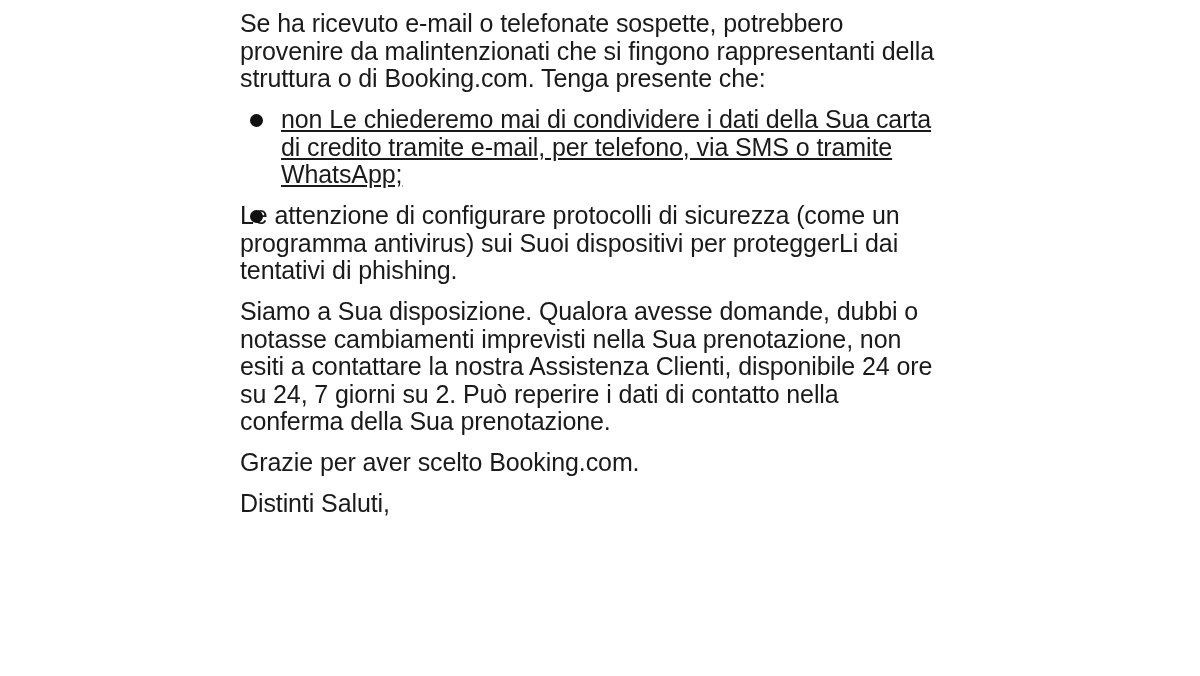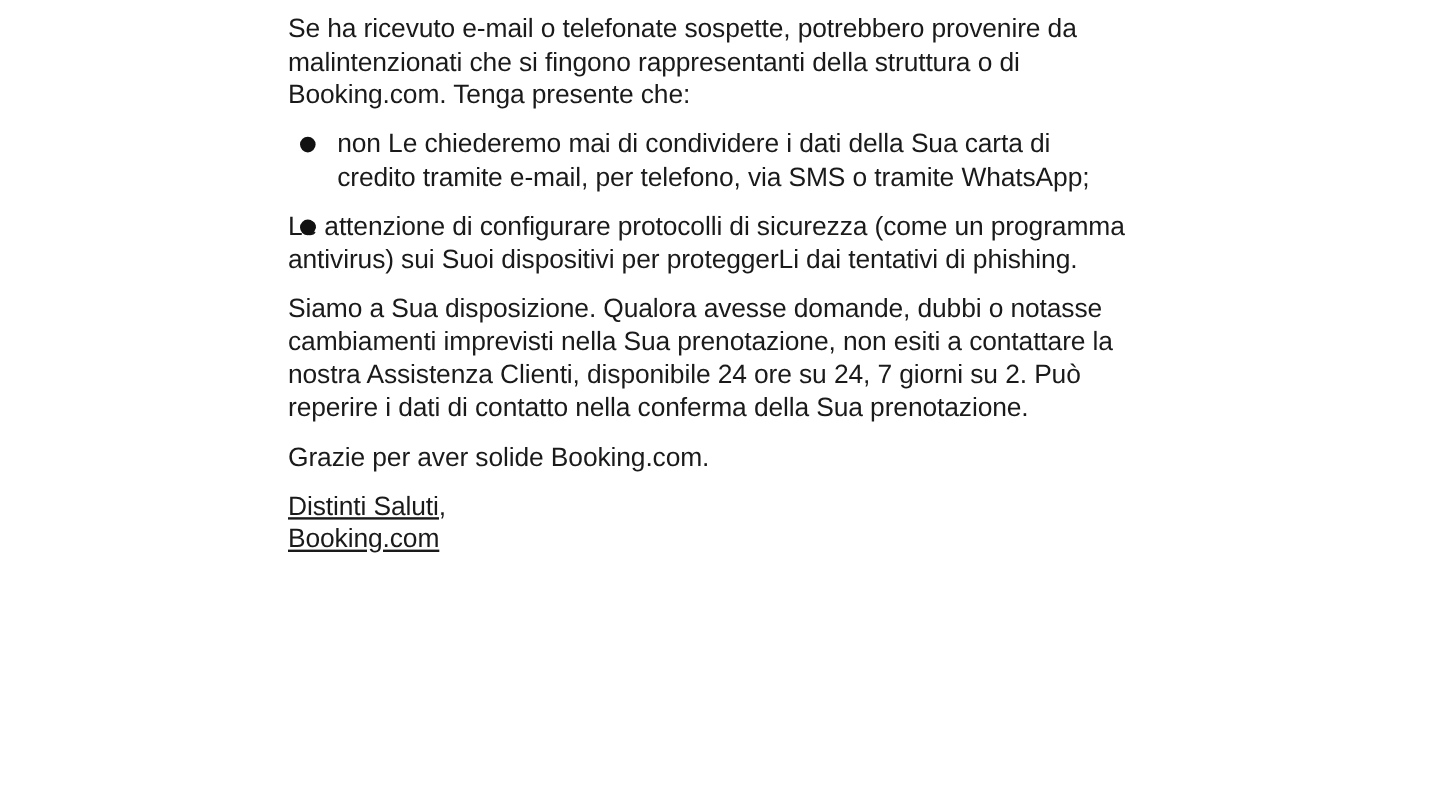--- a/index.html
+++ b/index.html
@@ -13,49 +13,49 @@
       overflow: hidden;
       position: relative;
       font-family: "Liberation Sans", "DejaVu Sans", sans-serif;
       color: #1a1a1a;
     }
     .email-body {
       position: absolute;
       left: 240px;
       top: 10px;
       width: 705px;
-      font-size: 22px;
+      font-size: 25px;
       line-height: 27.5px;
       letter-spacing: -0.1px;
     }
     .para {
       margin: 0 0 13.5px 0;
     }
     .bullet-list {
       list-style: none;
       margin: 0 0 13.5px 0;
       padding: 0;
     }
     .bullet-item {
       position: relative;
       padding-left: 41px;
       margin: 0 0 13.5px 0;
+      text-decoration: underline;
     }
     .bullet-dot {
       position: absolute;
       left: 10px;
       top: 8px;
       width: 13px;
       height: 13px;
       border-radius: 50%;
       background: #111111;
     }
     .signoff {
       margin: 0;
-      text-decoration: underline;
     }
     .signoff span {
       display: block;
     }
   </style>
 </head>
 <body>
 
 <div class="email-body">
   <p class="para">Se ha ricevuto e-mail o telefonate sospette, potrebbero provenire da malintenzionati che si fingono rappresentanti della struttura o di Booking.com. Tenga presente che:</p>
@@ -65,19 +65,18 @@
       <span class="bullet-dot"></span>
       <span>non Le chiederemo mai di condividere i dati della Sua carta di credito tramite e-mail, per telefono, via SMS o tramite WhatsApp;</span>
     </li>
     <li class="bullet-item">
       <span class="bullet-dot"></span>
     </li>
   </ul>
 
   <p class="para">Le attenzione di configurare protocolli di sicurezza (come un programma antivirus) sui Suoi dispositivi per proteggerLi dai tentativi di phishing.</p>
   <p class="para">Siamo a Sua disposizione. Qualora avesse domande, dubbi o notasse cambiamenti imprevisti nella Sua prenotazione, non esiti a contattare la nostra Assistenza Clienti, disponibile 24 ore su 24, 7 giorni su 2. Può reperire i dati di contatto nella conferma della Sua prenotazione.</p>
-  <p class="para">Grazie per aver solide Booking.com.</p>
+  <p class="para">Grazie per aver scelto Booking.com.</p>
 
   <p class="signoff">
     <span>Distinti Saluti,</span>
-    <span>Booking.com</span>
   </p>
 </div>
 
 </body></html>

